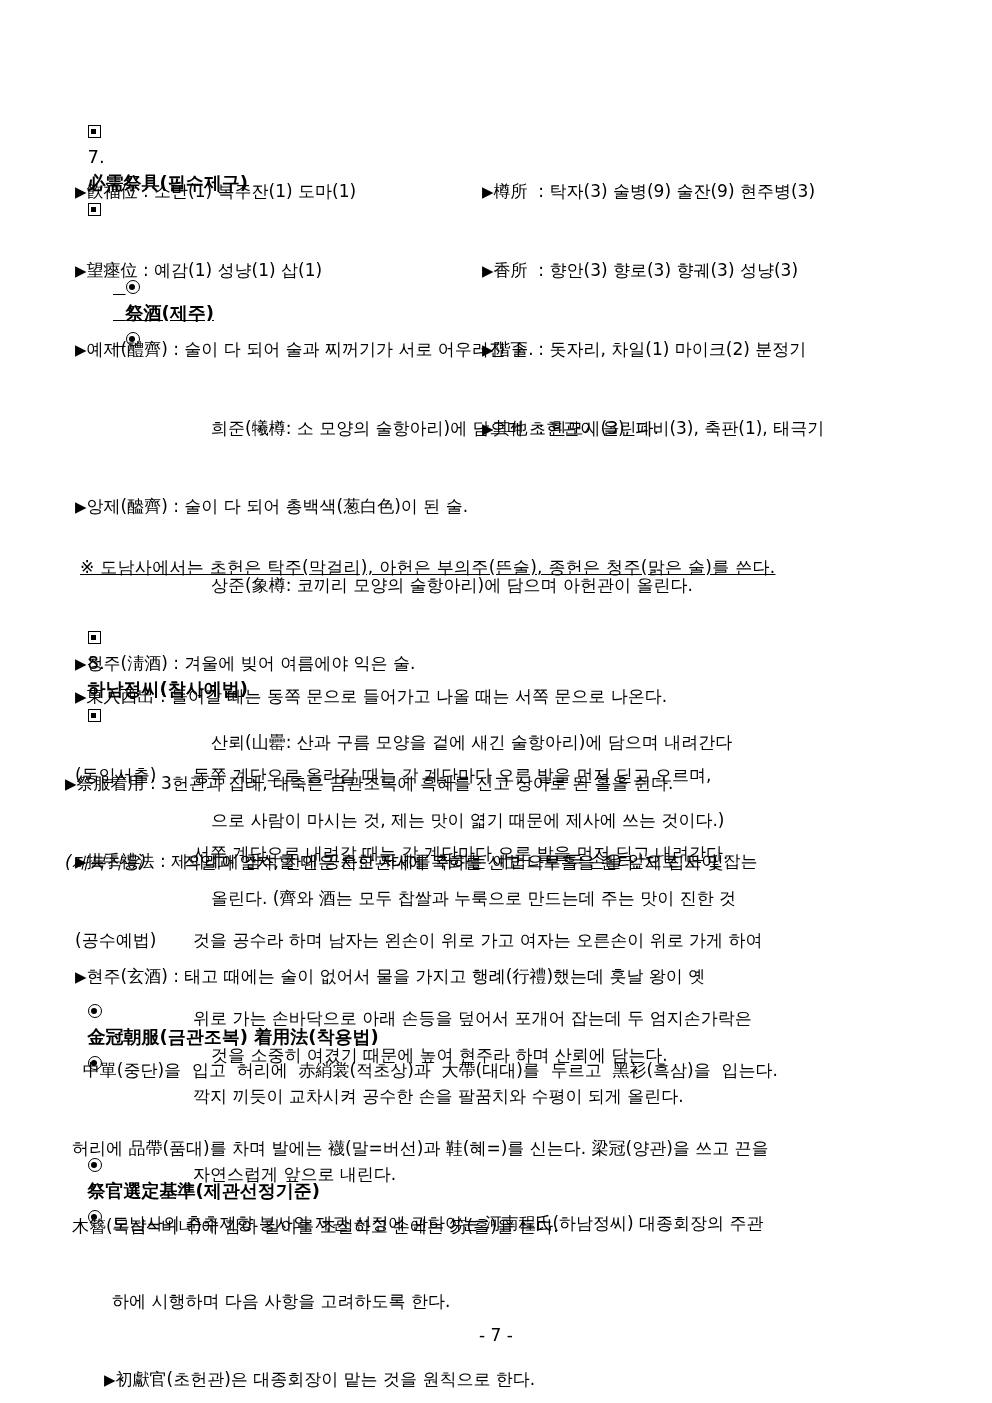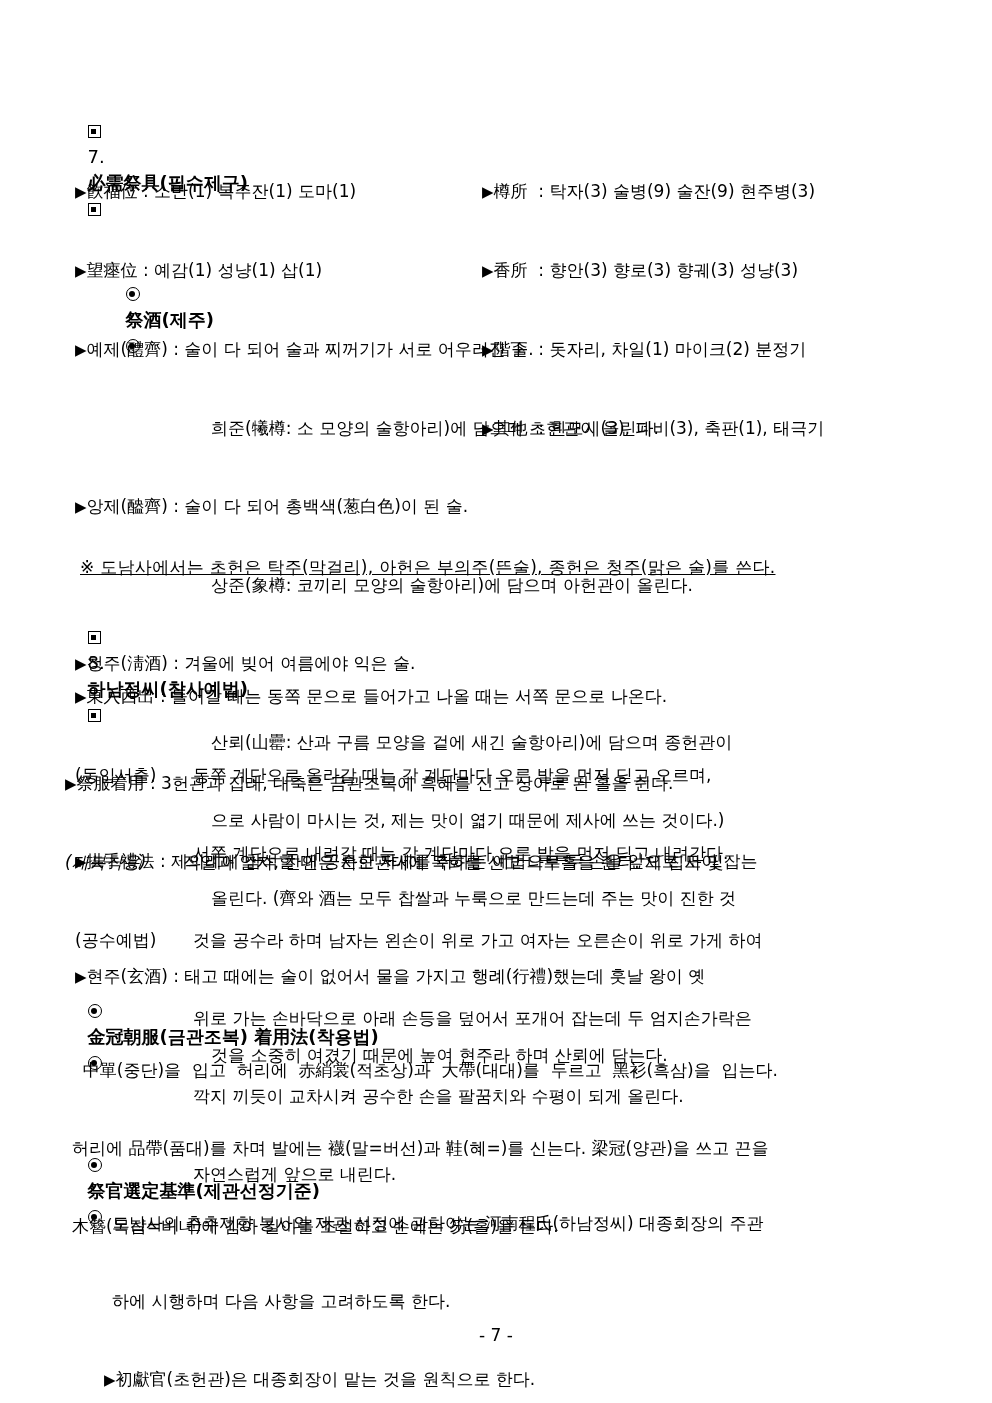--- a/index.html
+++ b/index.html
@@ -33,33 +33,33 @@
   <div><span class="tri">▶</span><span>望瘞位</span> : <span>예감(1) 성냥(1) 삽(1)</span></div>
 </div>
 
 <div class="abs" style="left:482px; top:126px;">
   <div><span class="tri">▶</span><span>樽所</span>  : <span>탁자(3) 술병(9) 술잔(9) 현주병(3)</span></div>
   <div><span class="tri">▶</span><span>香所</span>  : <span>향안(3) 향로(3) 향궤(3) 성냥(3)</span></div>
   <div><span class="tri">▶</span><span>階下</span>  : <span>돗자리, 차일(1) 마이크(2) 분정기</span></div>
   <div><span class="tri">▶</span><span>其他</span>  : <span>흰모시(3), 폐비(3), 축판(1), 태극기</span></div>
 </div>
 
-<div class="abs sec-title" style="left:113px; top:255px;">
+<div class="abs sec-title" style="left:113px; top:248px;text-decoration:underline;">
   <span class="dot"></span>
   <span>祭酒(제주)</span>
   <span class="dot"></span>
 </div>
 
 <div class="abs" style="left:75px; top:284px;">
   <div><span class="tri">▶</span><span>예제(醴齊)</span> : <span>술이 다 되어 술과 찌꺼기가 서로 어우러진 술.</span></div>
   <div style="padding-left:136px;">희준(犧樽: 소 모양의 술항아리)에 담으며 초헌관이 올린다.</div>
   <div><span class="tri">▶</span><span>앙제(醠齊)</span> : <span>술이 다 되어 총백색(葱白色)이 된 술.</span></div>
   <div style="padding-left:136px;">상준(象樽: 코끼리 모양의 술항아리)에 담으며 아헌관이 올린다.</div>
   <div><span class="tri">▶</span><span>청주(淸酒)</span> : <span>겨울에 빚어 여름에야 익은 술.</span></div>
-  <div style="padding-left:136px;">산뢰(山罍: 산과 구름 모양을 겉에 새긴 술항아리)에 담으며 종헌관이</div>
+  <div style="padding-left:136px;">산뢰(山罍: 산과 구름 모양을 겉에 새긴 술항아리)에 담으며 내려간다</div>
   <div style="padding-left:136px;">으로 사람이 마시는 것, 제는 맛이 엷기 때문에 제사에 쓰는 것이다.)</div>
   <div style="padding-left:136px;">올린다. (齊와 酒는 모두 찹쌀과 누룩으로 만드는데 주는 맛이 진한 것</div>
   <div><span class="tri">▶</span><span>현주(玄酒)</span> : <span>태고 때에는 술이 없어서 물을 가지고 행례(行禮)했는데 훗날 왕이 옛</span></div>
   <div style="padding-left:136px;">것을 소중히 여겼기 때문에 높여 현주라 하며 산뢰에 담는다.</div>
 </div>
 
 <div class="abs underline note" style="left:80px; top:554px;">※ 도남사에서는 초헌은 탁주(막걸리), 아헌은 부의주(뜬술), 종헌은 청주(맑은 술)를 쓴다.</div>
 
 <div class="abs sec-title" style="left:75px; top:598px;">
   <span class="sq"></span>

